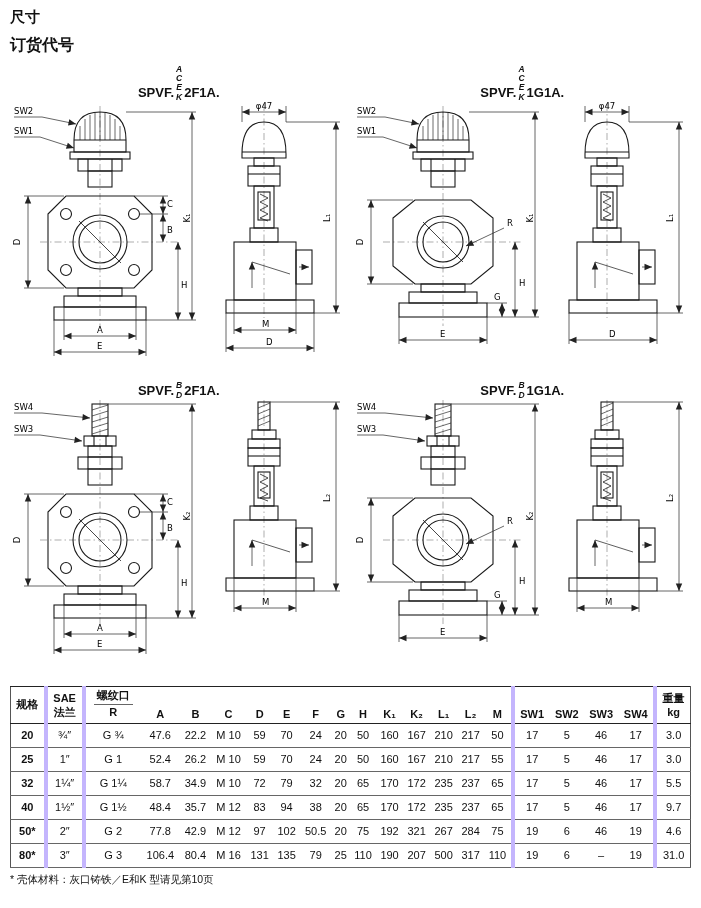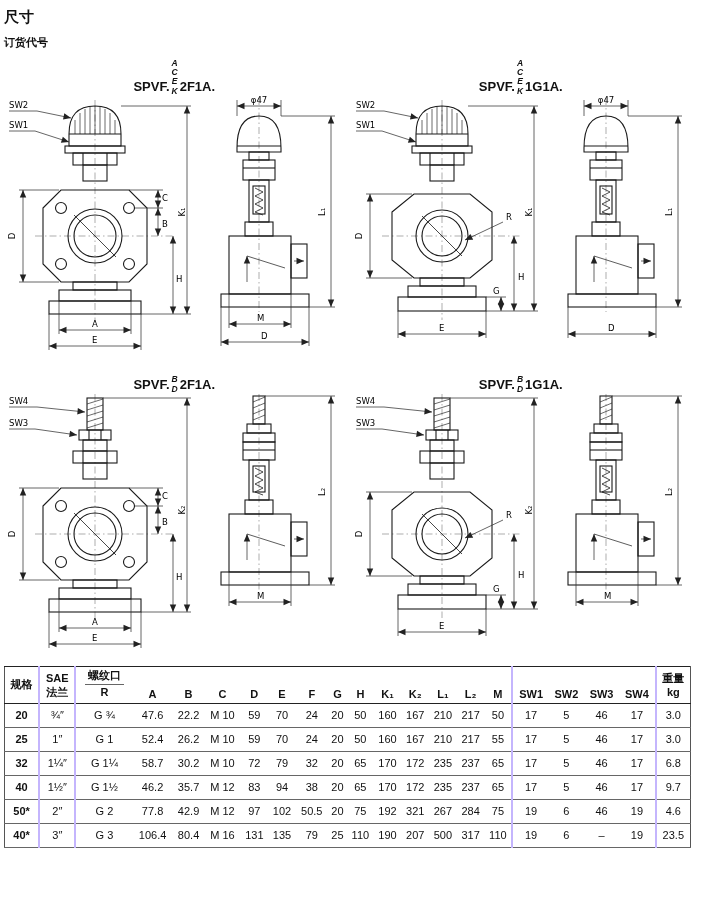--- a/index.html
+++ b/index.html
@@ -1,37 +1,37 @@
 <!DOCTYPE html>
 <html><head>
 <meta charset="utf-8">
 <style>
   html,body{margin:0;padding:0;background:#fff;}
   body{width:701px;font-family:"Liberation Sans","DejaVu Sans",sans-serif;color:#111;}
-  .page{padding:8px 10px 6px 4px;}
+  .page{padding:8px 10px 6px 10px;}
   h1.title{font-size:15px;font-weight:bold;margin:0 0 8px 0;}
-  h2.sub{font-size:11px;font-weight:bold;margin:0 0 0 0;}
+  h2.sub{font-size:16px;font-weight:bold;margin:0 0 0 0;}
   .grid{display:grid;grid-template-columns:1fr 1fr;column-gap:6px;row-gap:4px;}
   .gtitle{display:flex;justify-content:center;align-items:flex-end;font-weight:bold;font-size:13px;height:44px;gap:2px;}
   .gtitle.short{height:30px;}
   .gtitle .stack{display:flex;flex-direction:column;align-items:center;font-size:8.5px;line-height:1.1;transform:translateY(2px);}
   .views{display:flex;gap:4px;align-items:flex-start;justify-content:center;}
   svg{display:block;}
   svg text{font-size:8.5px;font-family:"DejaVu Sans",sans-serif;fill:#000;stroke:none;}
   svg .ln{stroke:#1a1a1a;stroke-width:1.1;fill:none;stroke-linejoin:miter;}
   svg .hatch line{stroke-width:0.65;}
   svg .thin{stroke-width:0.8;}
   svg .dim{stroke:#333;stroke-width:0.75;fill:none;}
   svg .cl{stroke:#777;stroke-width:0.6;stroke-dasharray:7 3 1.5 3;fill:none;}
-  table.dims{width:100%;border-collapse:collapse;margin-top:10px;font-size:11px;
+  table.dims{width:100%;border-collapse:collapse;margin-top:24px;font-size:11px;
     border-top:1.5px solid #222;border-bottom:1.5px solid #222;
     border-left:1px solid #555;border-right:1px solid #555;table-layout:auto;}
   table.dims th,table.dims td{border-bottom:1px solid #666;padding:2px 1px;text-align:center;height:19px;}
   table.dims thead th{border-bottom:1.3px solid #222;vertical-align:bottom;font-weight:bold;padding-bottom:3px;}
-  .bl{border-left:2px solid #c4b5fd;}
+  .bl{border-left:4px solid #c4b5fd;}
   .bold{font-weight:bold;}
   .h-stack{display:flex;flex-direction:column;justify-content:flex-end;align-items:center;min-height:30px;line-height:1.25;}
   .h-stack.center{justify-content:center;}
   .thr{border-bottom:1px solid #666;padding:0 3px 1px 3px;margin-bottom:1px;}
   p.foot{font-size:10.5px;margin:5px 0 0 0;}
 </style>
 </head>
 <body>
 
 <div class="page">
@@ -733,43 +733,43 @@
         <td>5</td>
         <td>46</td>
         <td>17</td>
         <td class="bl">3.0</td>
       </tr>
       <tr>
         <td class="bold">32</td>
         <td class="bl">1¼″</td>
         <td class="bl">G 1¼</td>
         <td>58.7</td>
-        <td>30.2</td>
+        <td>34.9</td>
         <td>M 10</td>
         <td>72</td>
         <td>79</td>
         <td>32</td>
         <td>20</td>
         <td>65</td>
         <td>170</td>
         <td>172</td>
         <td>235</td>
         <td>237</td>
         <td>65</td>
         <td class="bl">17</td>
         <td>5</td>
         <td>46</td>
         <td>17</td>
-        <td class="bl">6.8</td>
+        <td class="bl">5.5</td>
       </tr>
       <tr>
         <td class="bold">40</td>
         <td class="bl">1½″</td>
         <td class="bl">G 1½</td>
-        <td>46.2</td>
+        <td>48.4</td>
         <td>35.7</td>
         <td>M 12</td>
         <td>83</td>
         <td>94</td>
         <td>38</td>
         <td>20</td>
         <td>65</td>
         <td>170</td>
         <td>172</td>
         <td>235</td>
@@ -798,39 +798,40 @@
         <td>267</td>
         <td>284</td>
         <td>75</td>
         <td class="bl">19</td>
         <td>6</td>
         <td>46</td>
         <td>19</td>
         <td class="bl">4.6</td>
       </tr>
       <tr>
-        <td class="bold">40*</td>
+        <td class="bold">80*</td>
         <td class="bl">3″</td>
         <td class="bl">G 3</td>
         <td>106.4</td>
         <td>80.4</td>
         <td>M 16</td>
         <td>131</td>
         <td>135</td>
         <td>79</td>
         <td>25</td>
         <td>110</td>
         <td>190</td>
         <td>207</td>
         <td>500</td>
         <td>317</td>
         <td>110</td>
         <td class="bl">19</td>
         <td able="false">6</td>
         <td>–</td>
         <td>19</td>
-        <td class="bl">23.5</td>
+        <td class="bl">31.0</td>
       </tr>
     </tbody>
   </table>
 
+  <p class="foot">* 壳体材料：灰口铸铁／E和K 型请见第10页</p>
 
 </div>
 
 </body></html>

